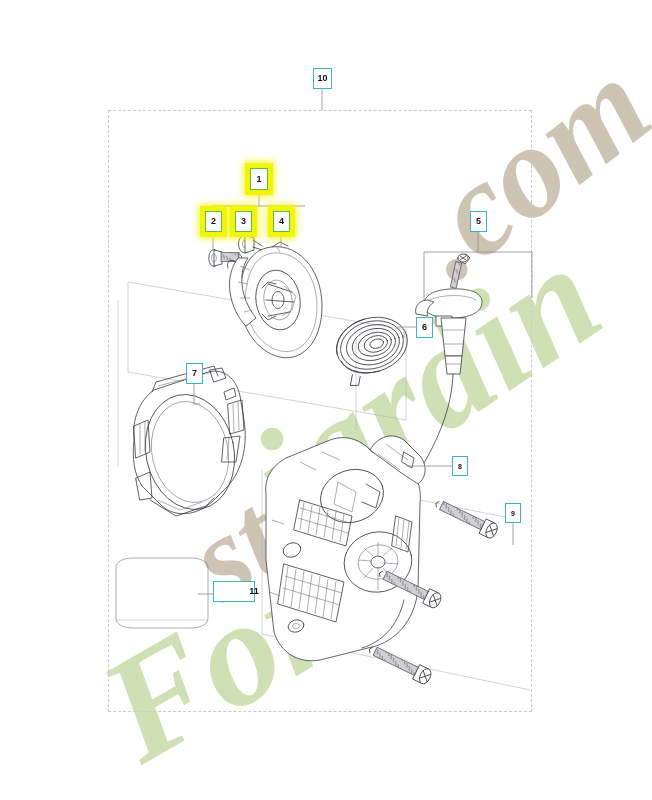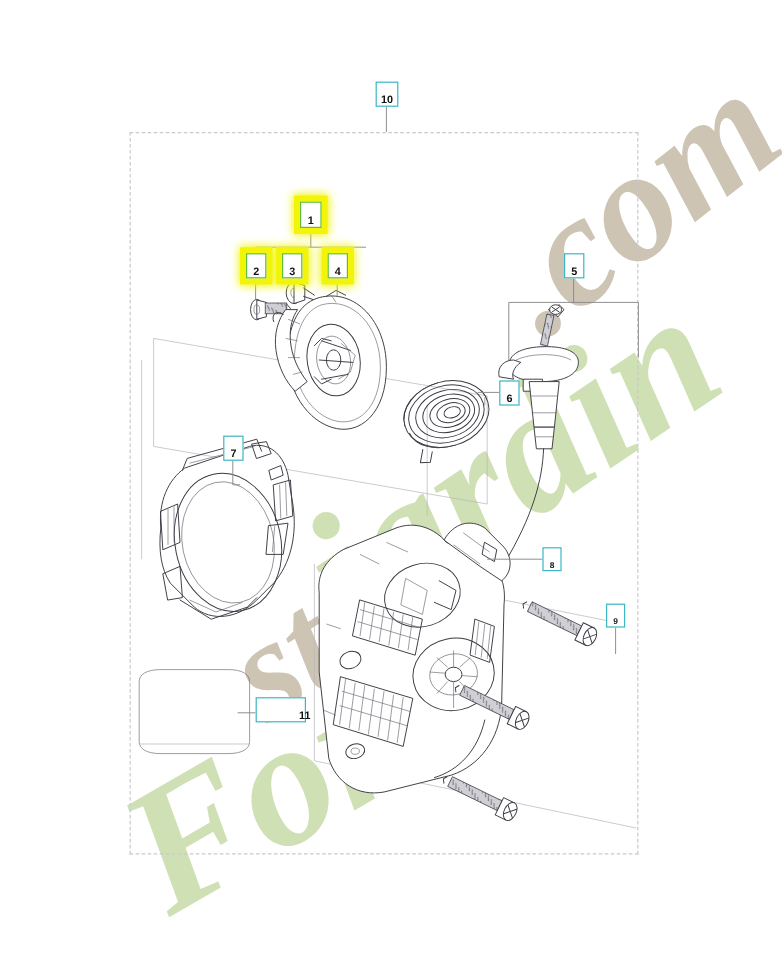--- a/index.html
+++ b/index.html
@@ -12,21 +12,21 @@
   .wm{position:absolute;pointer-events:none;user-select:none;
       font-family:"Liberation Serif",serif;font-style:italic;font-weight:700;}
   .wm-green{color:#cfe0b4;}
   .wm-beige{color:#cdc4b4;}
 
   
   .group-box{position:absolute;border:1px dashed #c9c9cf;box-sizing:border-box;}
 
   
   .callout{position:absolute;box-sizing:border-box;
-           display:flex;align-items:flex-end;justify-content:center;
+           display:flex;align-items:center;justify-content:center;
            font-family:"Liberation Sans",sans-serif;font-weight:700;
            font-size:9px;line-height:1;color:#111;background:#ffffff;
            border:1.4px solid #3bb6c4;z-index:40;}
   .callout.hl{background:#ffffff;border-color:#5fbf3a;
               box-shadow:0 0 0 5px #f2f50a, 0 0 7px 6px #f2f50a;}
   .callout.tiny{font-size:7px;}
 
   svg.art{position:absolute;left:0;top:0;width:652px;height:800px;
           z-index:20;pointer-events:none;}
 </style>

